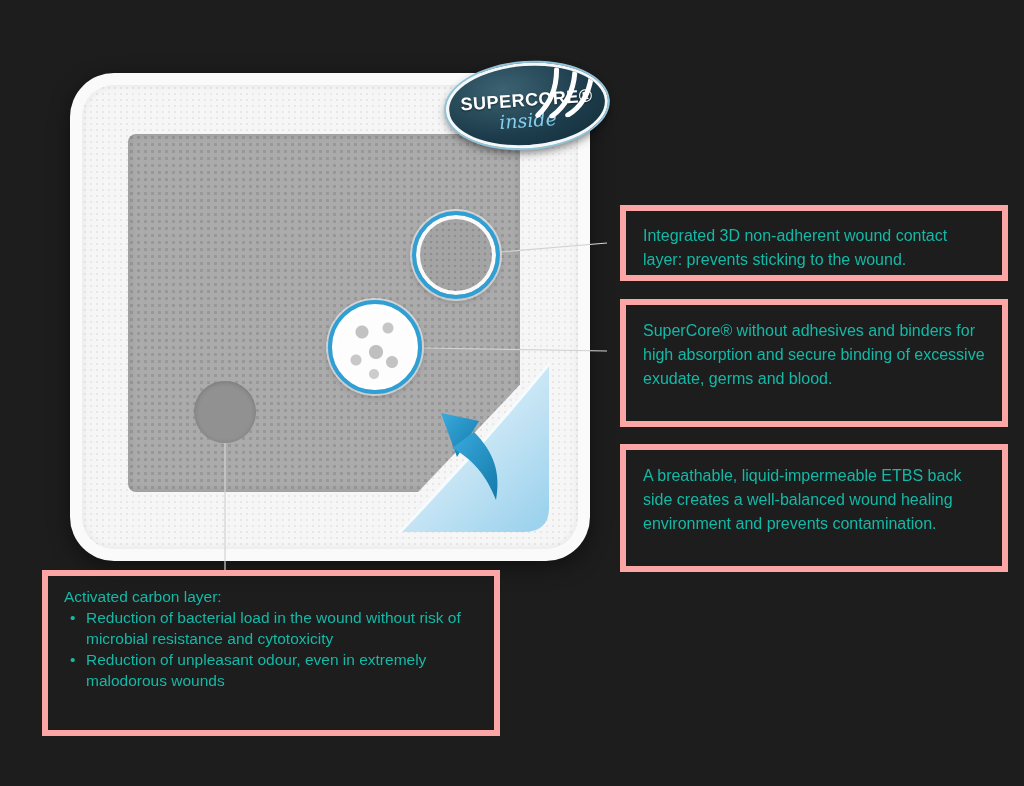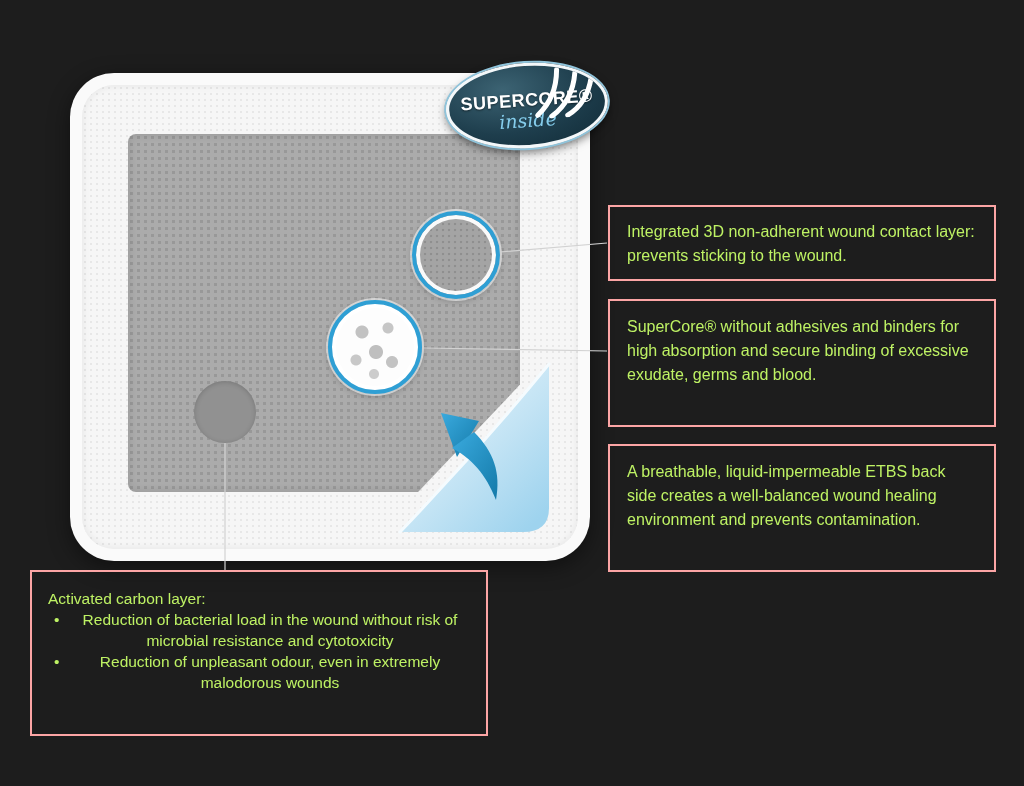--- a/index.html
+++ b/index.html
@@ -67,30 +67,30 @@
     text-shadow:0 1px 2px rgba(0,0,0,0.5);white-space:nowrap;
   }
   .badge-sub{
     color:#85cdec;font-style:italic;font-size:19px;font-family:"DejaVu Serif",serif;
     margin-top:-2px;
   }
   .swoosh{position:absolute;right:8px;top:0px;}
 
   
   .callout{
-    position:absolute;border:2px solid #fca5a5;background:rgba(0,0,0,0.0);
-    color:#bef264;box-sizing:border-box;
+    position:absolute;border:6px solid #fca5a5;background:rgba(0,0,0,0.0);
+    color:#14b8a6;box-sizing:border-box;margin-left:12px;
   }
   .callout p{margin:0;}
   .box1{left:608px;top:205px;width:388px;height:76px;padding:13px 17px;font-size:16px;line-height:24px;}
   .box2{left:608px;top:299px;width:388px;height:128px;padding:14px 17px;font-size:16px;line-height:24px;}
   .box3{left:608px;top:444px;width:388px;height:128px;padding:14px 17px;font-size:16px;line-height:24px;}
-  .box4{left:30px;top:570px;width:458px;height:166px;padding:16px 16px;font-size:15.5px;line-height:21px;}
+  .box4{left:30px;top:570px;width:458px;height:166px;padding:10px 16px;font-size:15.5px;line-height:21px;}
   .carbon-title{margin:0 0 2px 0;}
-  .box4 ul{list-style:none;margin:0;padding:0 0 0 22px;text-align:center;}
+  .box4 ul{list-style:none;margin:0;padding:0 0 0 22px;}
   .box4 li{position:relative;}
   .box4 li::before{content:"\2022";position:absolute;left:-16px;}
 </style>
 </head>
 <body>
 
 <div id="canvas">
 
   <div class="pad"></div>
   <div class="core"></div>

